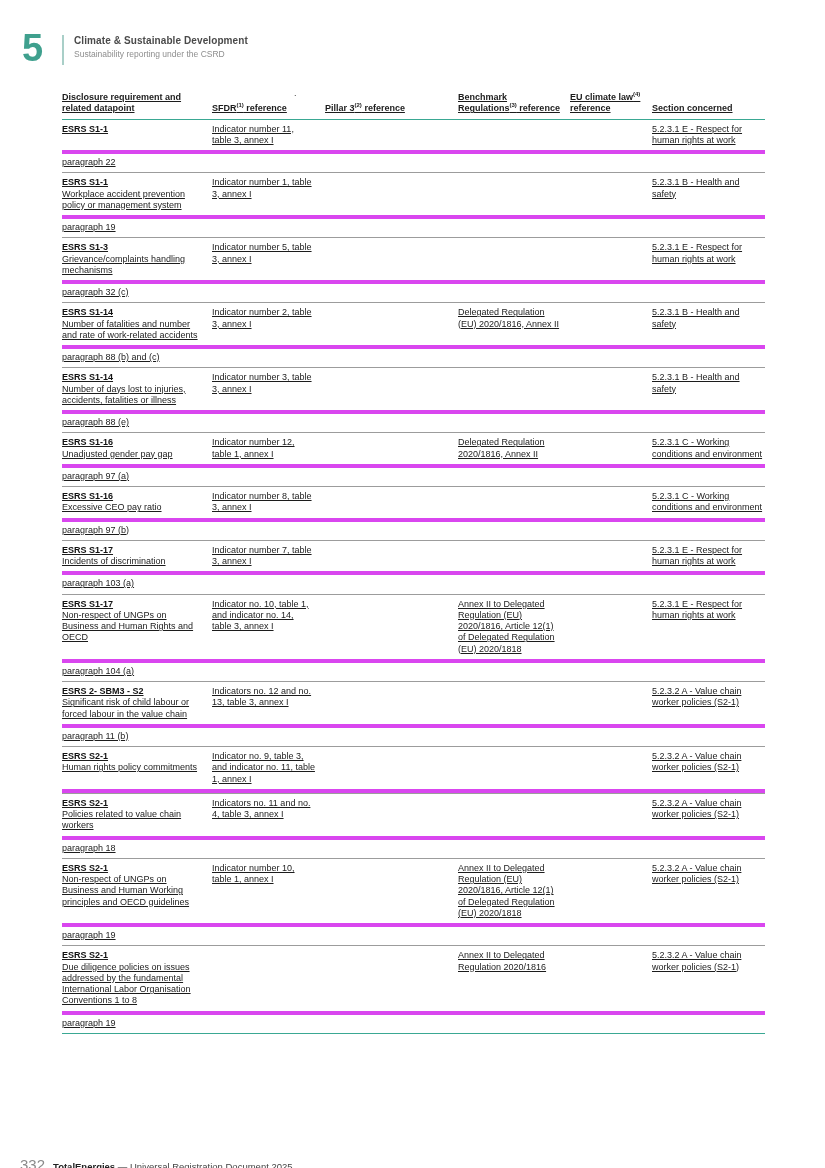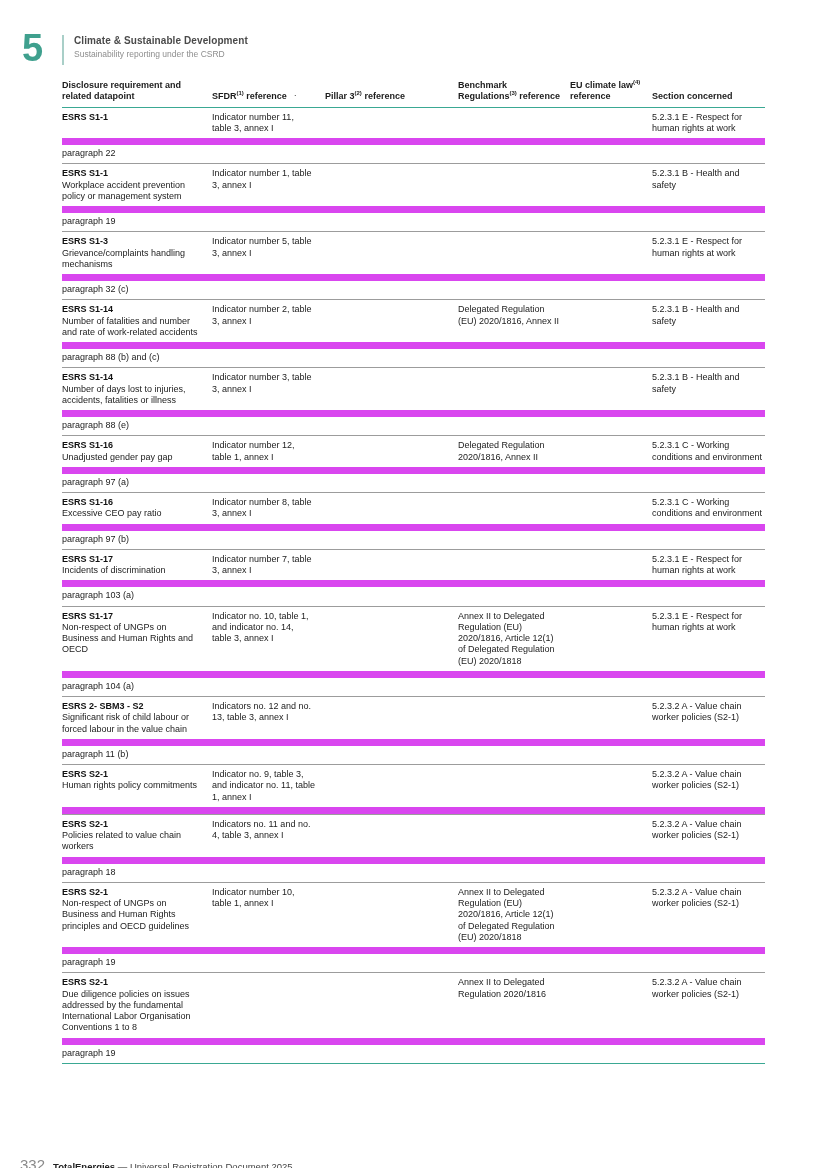--- a/index.html
+++ b/index.html
@@ -21,40 +21,40 @@
   }
   .chapter-rule { width: 2px; height: 30px; background: #a9cfc8; margin: 3px 10px 0 2px; }
   .chapter-titles { padding-top: 3px; }
   .chapter-title { font-size: 10px; font-weight: 700; color: #4a4a4a; letter-spacing: 0.1px; }
   .chapter-subtitle { font-size: 8.5px; color: #8e8e8e; margin-top: 2.5px; }
 
   .stray { position: absolute; left: 294px; top: 88px; font-size: 9px; color: #333; }
 
   
   .table {
-    position: absolute; left: 62px; top: 80px; width: 703px;
-    font-size: 9px; line-height: 1.25; color: #1c1c1c;
+    position: absolute; left: 62px; top: 92px; width: 703px;
+    font-size: 9px; line-height: 1.25; color: #1c1c1c; text-decoration: underline;
   }
   .thead {
     display: flex; align-items: flex-end;
     font-weight: 700; padding-bottom: 4px;
     border-bottom: 1.5px solid #3aa893;
   }
   .cell { padding-right: 10px; }
   .c1 { width: 150px; }
   .c2 { width: 113px; }
   .c3 { width: 133px; }
   .c4 { width: 112px; }
   .c5 { width: 82px; }
   .c6 { width: 113px; padding-right: 0; }
   sup { font-size: 6px; vertical-align: super; line-height: 0; }
 
   .trow { border-bottom: 1px solid #9c9c9c; }
   .trow:last-child { border-bottom: 1.5px solid #3aa893; }
-  .row-main { display: flex; padding: 4px 0 4px; border-bottom: 7px solid #d946ef; justify-content: center; }
+  .row-main { display: flex; padding: 4px 0 4px; border-bottom: 4px solid #d946ef; justify-content: center; }
   .code { font-weight: 700; color: #111; }
   .desc { color: #222; }
   .para-row { padding: 3px 0 4px; color: #222; }
 
   
   .page-footer {
     position: absolute; left: 20px; top: 1156px;
     display: flex; align-items: baseline; gap: 8px;
   }
   .page-num { font-size: 15px; color: #8a8a8a; }
@@ -263,21 +263,21 @@
         <div class="cell c5 desc"></div>
         <div class="cell c6 desc">5.2.3.2 A - Value chain worker policies (S2-1)</div>
       </div>
       <div class="para-row">paragraph 18</div>
     </div>
 
     <div class="trow">
       <div class="row-main">
         <div class="cell c1">
           <div class="code">ESRS S2-1</div>
-          <div class="desc">Non-respect of UNGPs on Business and Human Rights principles and OECD guidelines</div>
+          <div class="desc">Non-respect of UNGPs on Business and Human Working principles and OECD guidelines</div>
         </div>
         <div class="cell c2 desc">Indicator number 10, table 1, annex I</div>
         <div class="cell c3 desc"></div>
         <div class="cell c4 desc">Annex II to Delegated Regulation (EU) 2020/1816, Article 12(1) of Delegated Regulation (EU) 2020/1818</div>
         <div class="cell c5 desc"></div>
         <div class="cell c6 desc">5.2.3.2 A - Value chain worker policies (S2-1)</div>
       </div>
       <div class="para-row">paragraph 19</div>
     </div>
 

